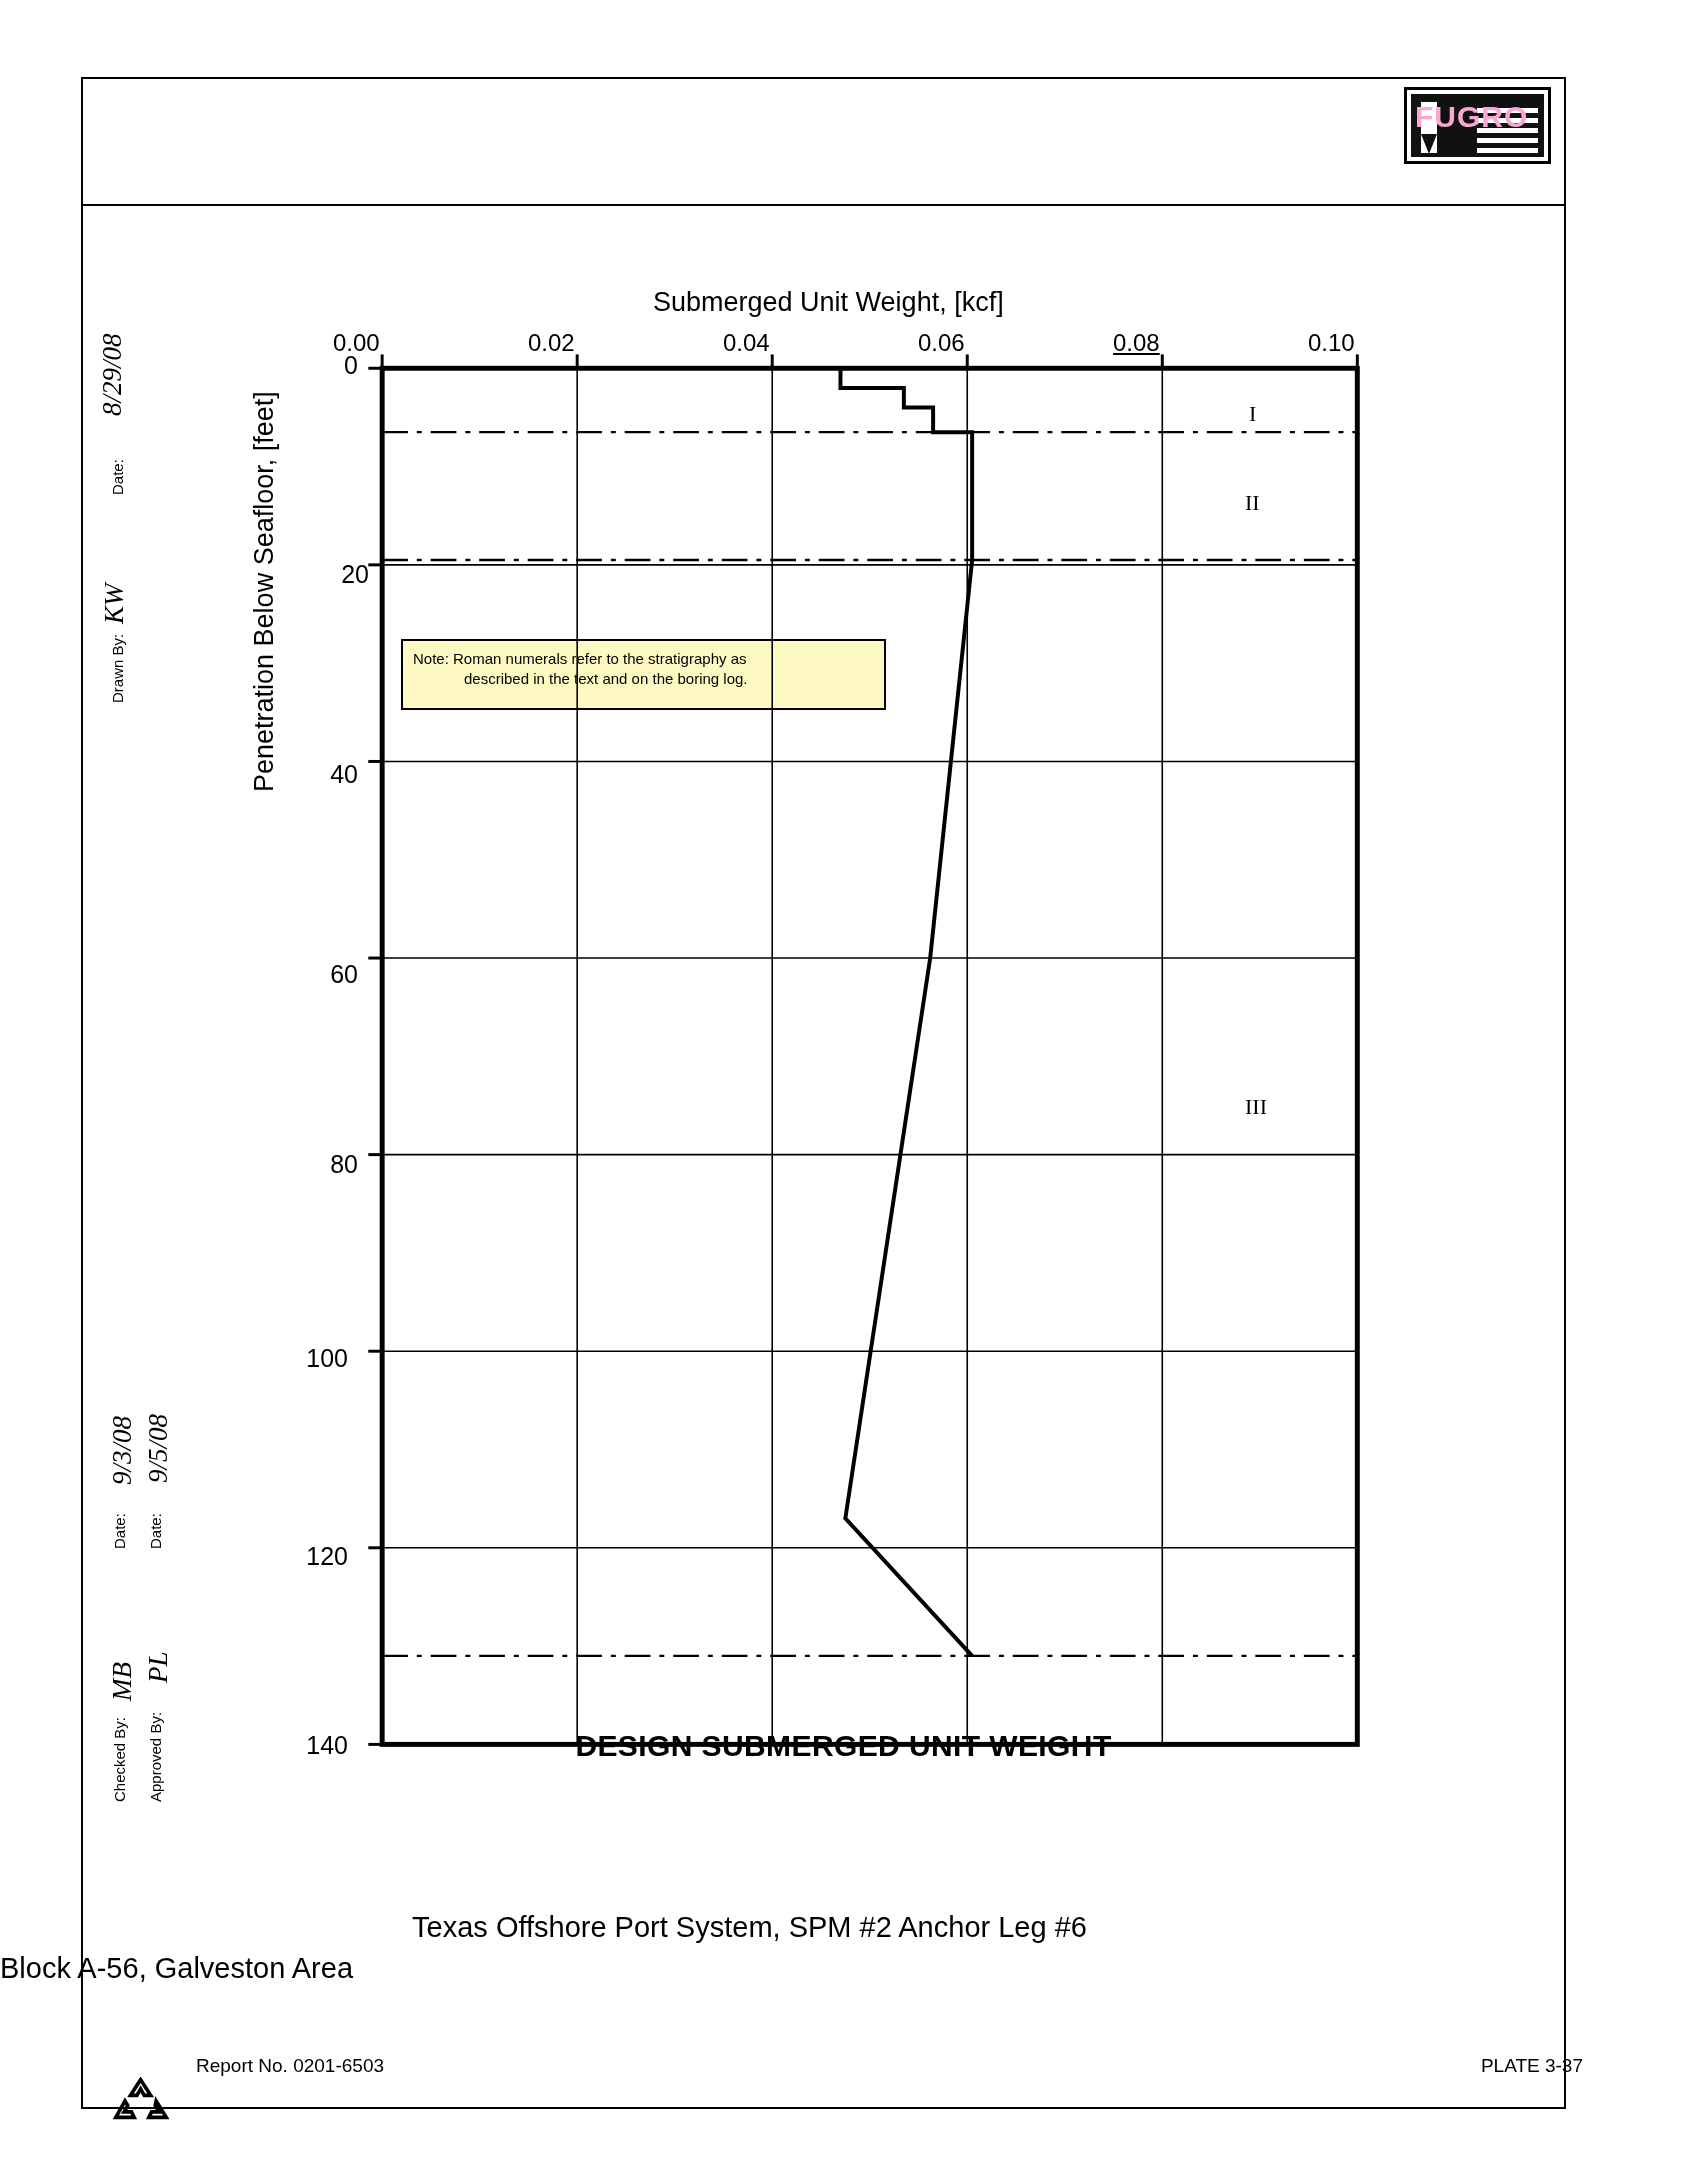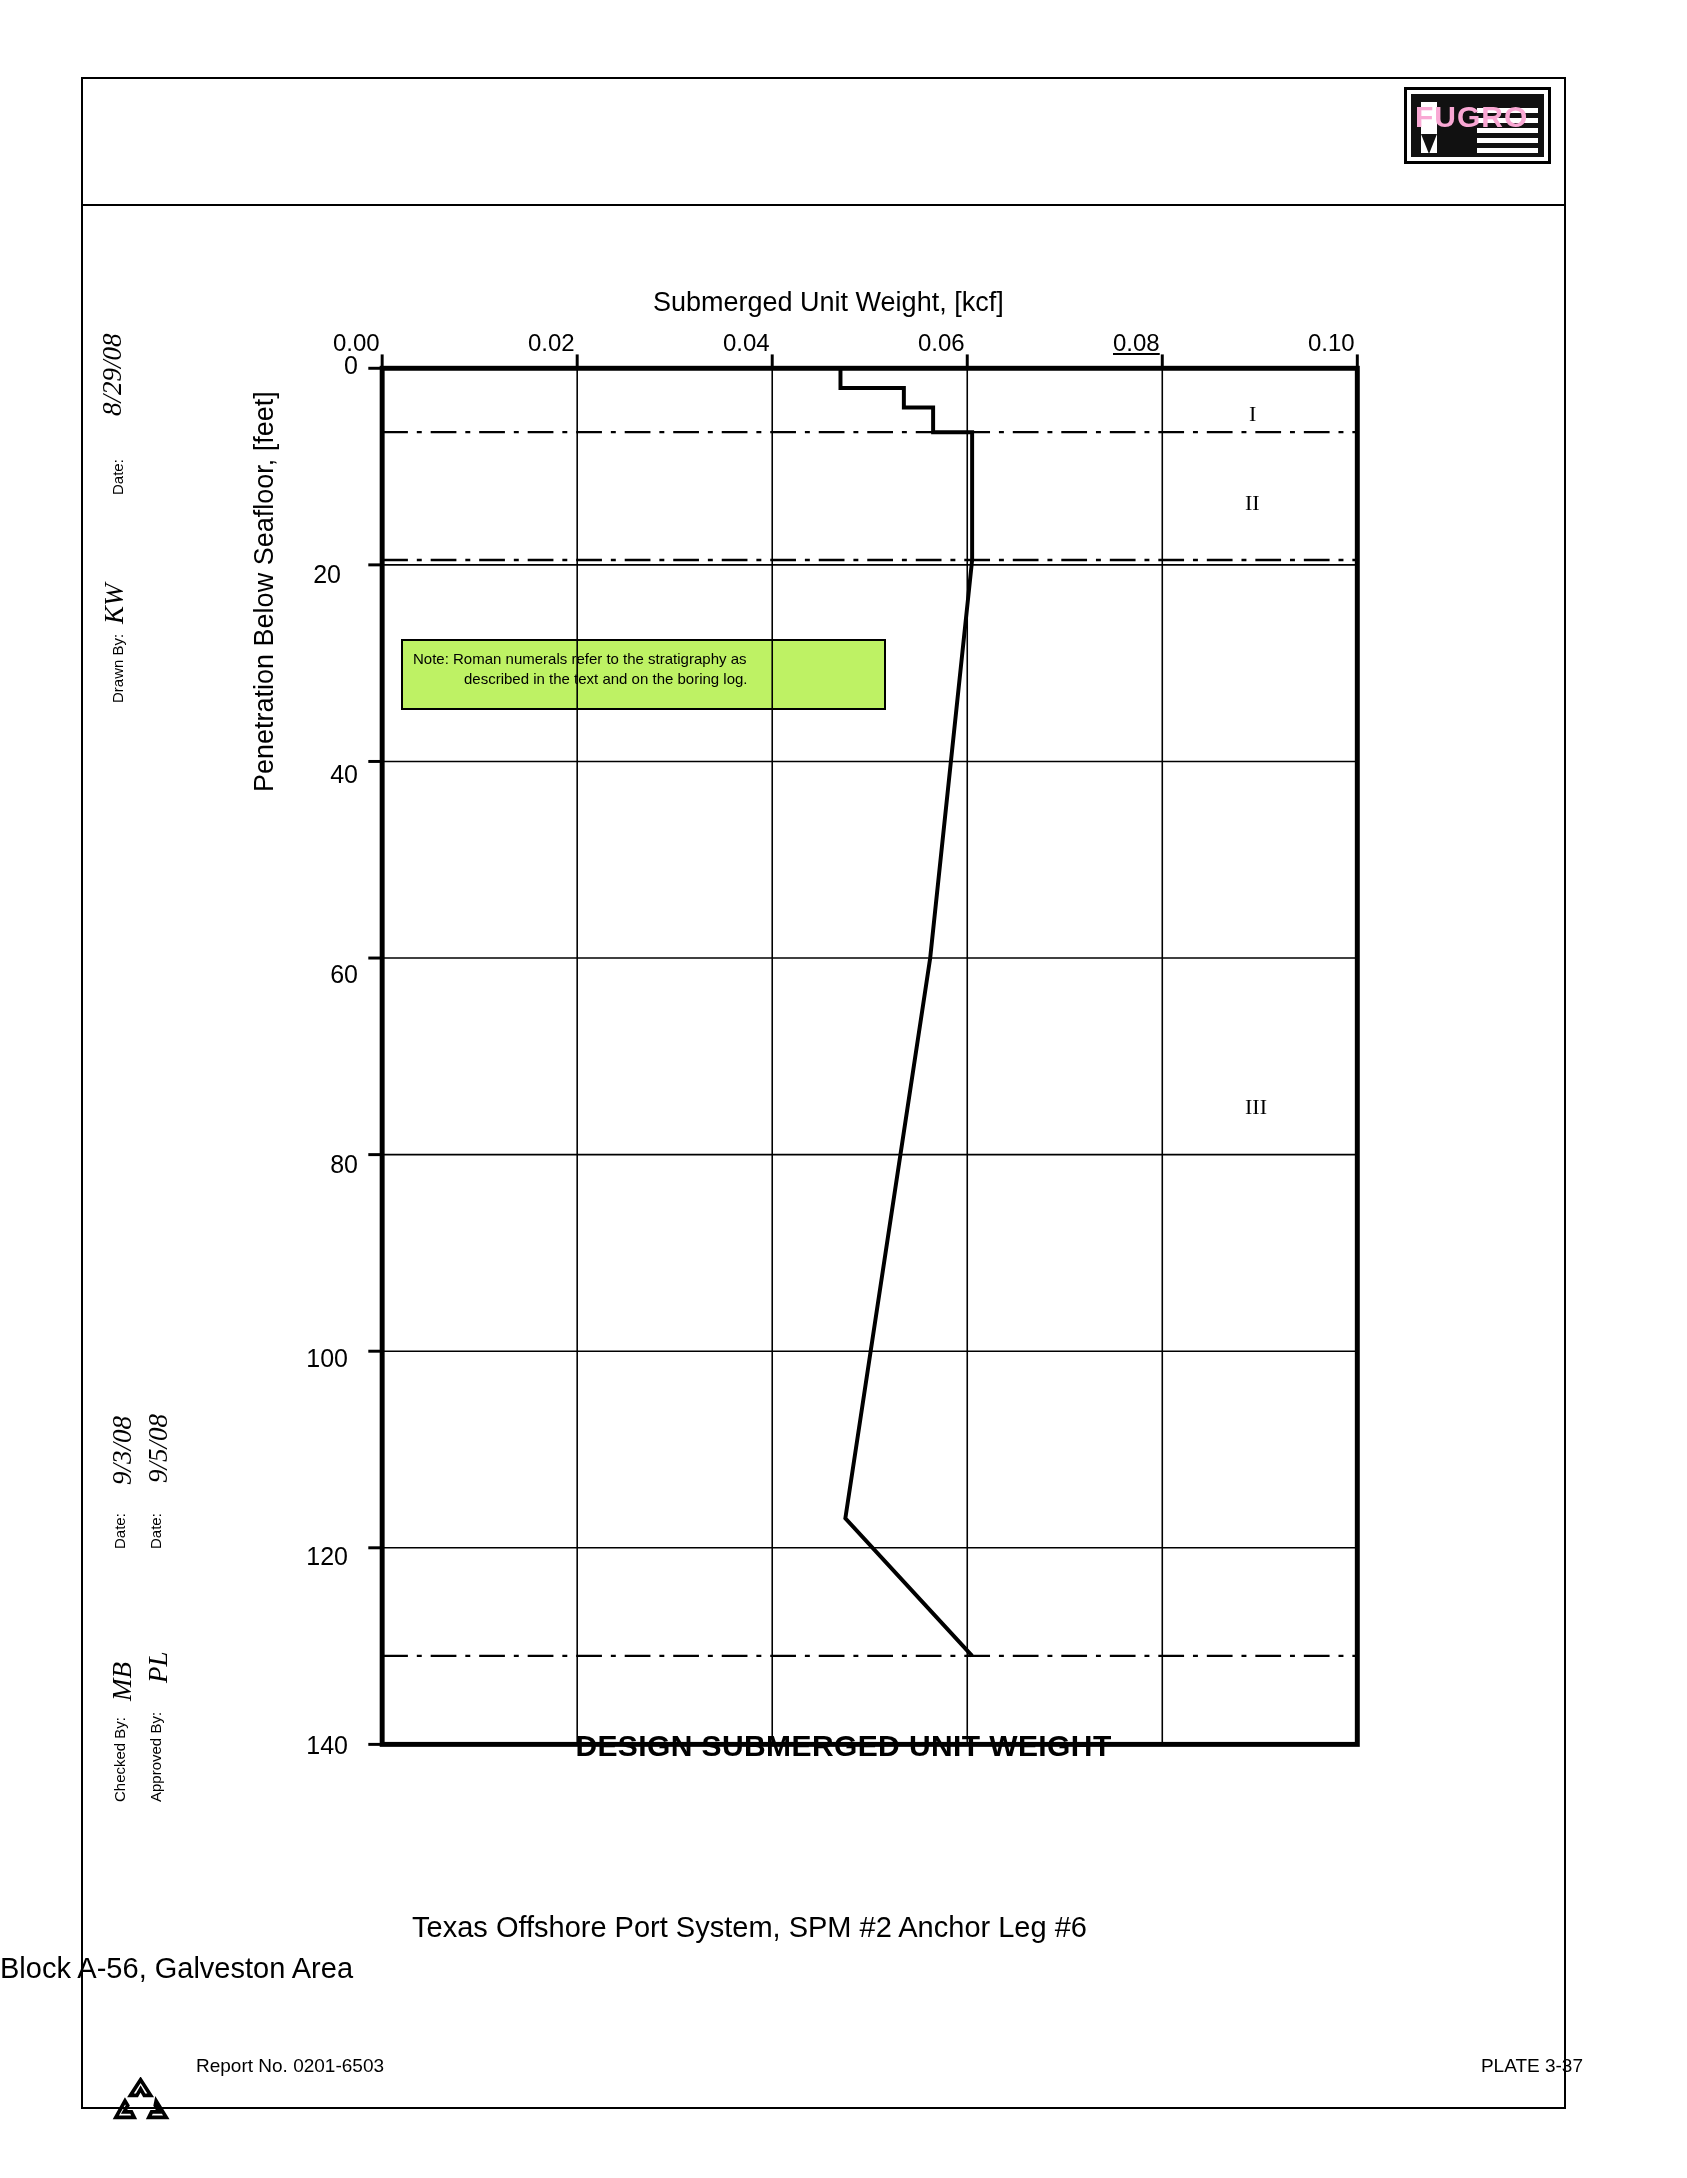--- a/index.html
+++ b/index.html
@@ -148,21 +148,21 @@
     font-size: 22px;
     font-family: "Liberation Serif", serif;
   }
   .note-box {
     position: absolute;
     left: 401px;
     top: 639px;
     width: 485px;
     height: 71px;
     border: 2px solid #000;
-    background: #bef264;
+    background: #fef9c3;
     box-sizing: border-box;
     padding: 8px 10px;
     font-size: 15px;
     line-height: 1.35;
   }
   .note-indent {
     display: block;
     padding-left: 51px;
   }
 
@@ -258,21 +258,21 @@
   <div class="axis-title-y">Penetration Below Seafloor, [feet]</div>
 
   <div class="tick-x" style="left:333px; top:329px;">0.00</div>
   <div class="tick-x" style="left:528px; top:329px;">0.02</div>
   <div class="tick-x" style="left:723px; top:329px;">0.04</div>
   <div class="tick-x" style="left:918px; top:329px;">0.06</div>
   <div class="tick-x" style="left:1113px; top:329px;text-decoration:underline;">0.08</div>
   <div class="tick-x" style="left:1308px; top:329px;">0.10</div>
 
   <div class="tick-y" style="left:279px; top:351px;">0</div>
-  <div class="tick-y" style="left:262px; top:560px;">20</div>
+  <div class="tick-y" style="left:290px; top:560px;">20</div>
   <div class="tick-y" style="left:279px; top:760px;">40</div>
   <div class="tick-y" style="left:279px; top:960px;">60</div>
   <div class="tick-y" style="left:279px; top:1150px;">80</div>
   <div class="tick-y" style="left:269px; top:1344px;">100</div>
   <div class="tick-y" style="left:269px; top:1542px;">120</div>
   <div class="tick-y" style="left:269px; top:1731px;">140</div>
 
   <div class="roman" style="left:1249px; top:401px;">I</div>
   <div class="roman" style="left:1245px; top:490px;">II</div>
   <div class="roman" style="left:1245px; top:1094px;">III</div>

